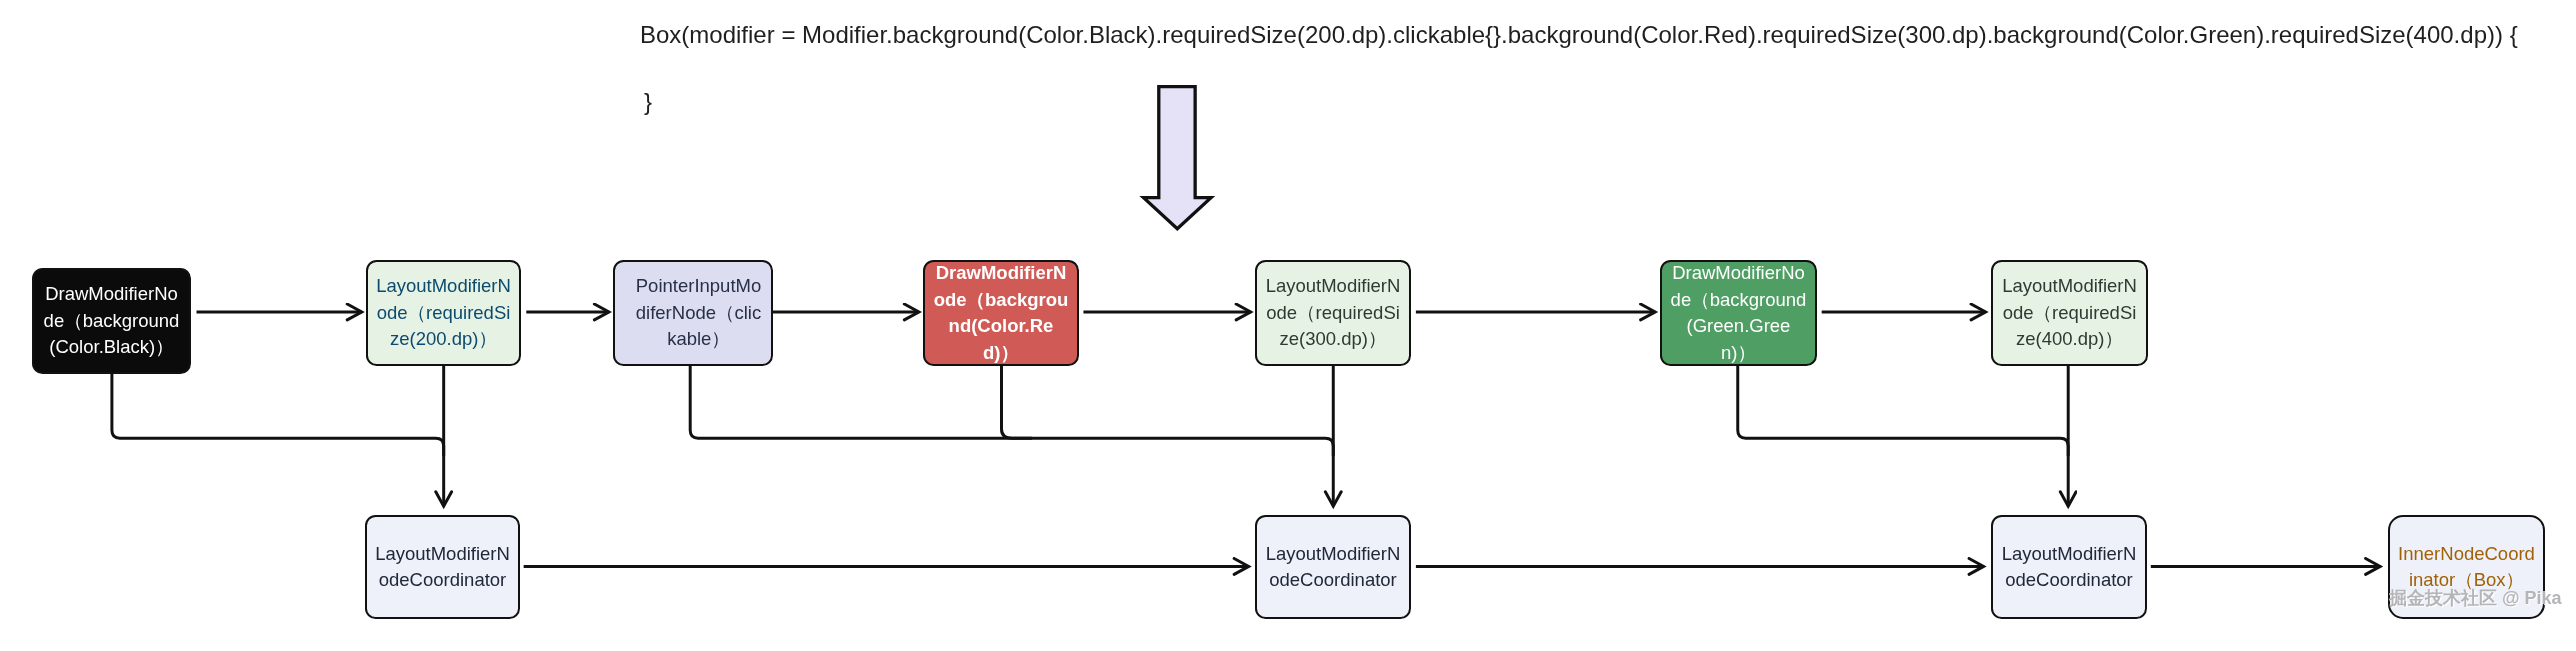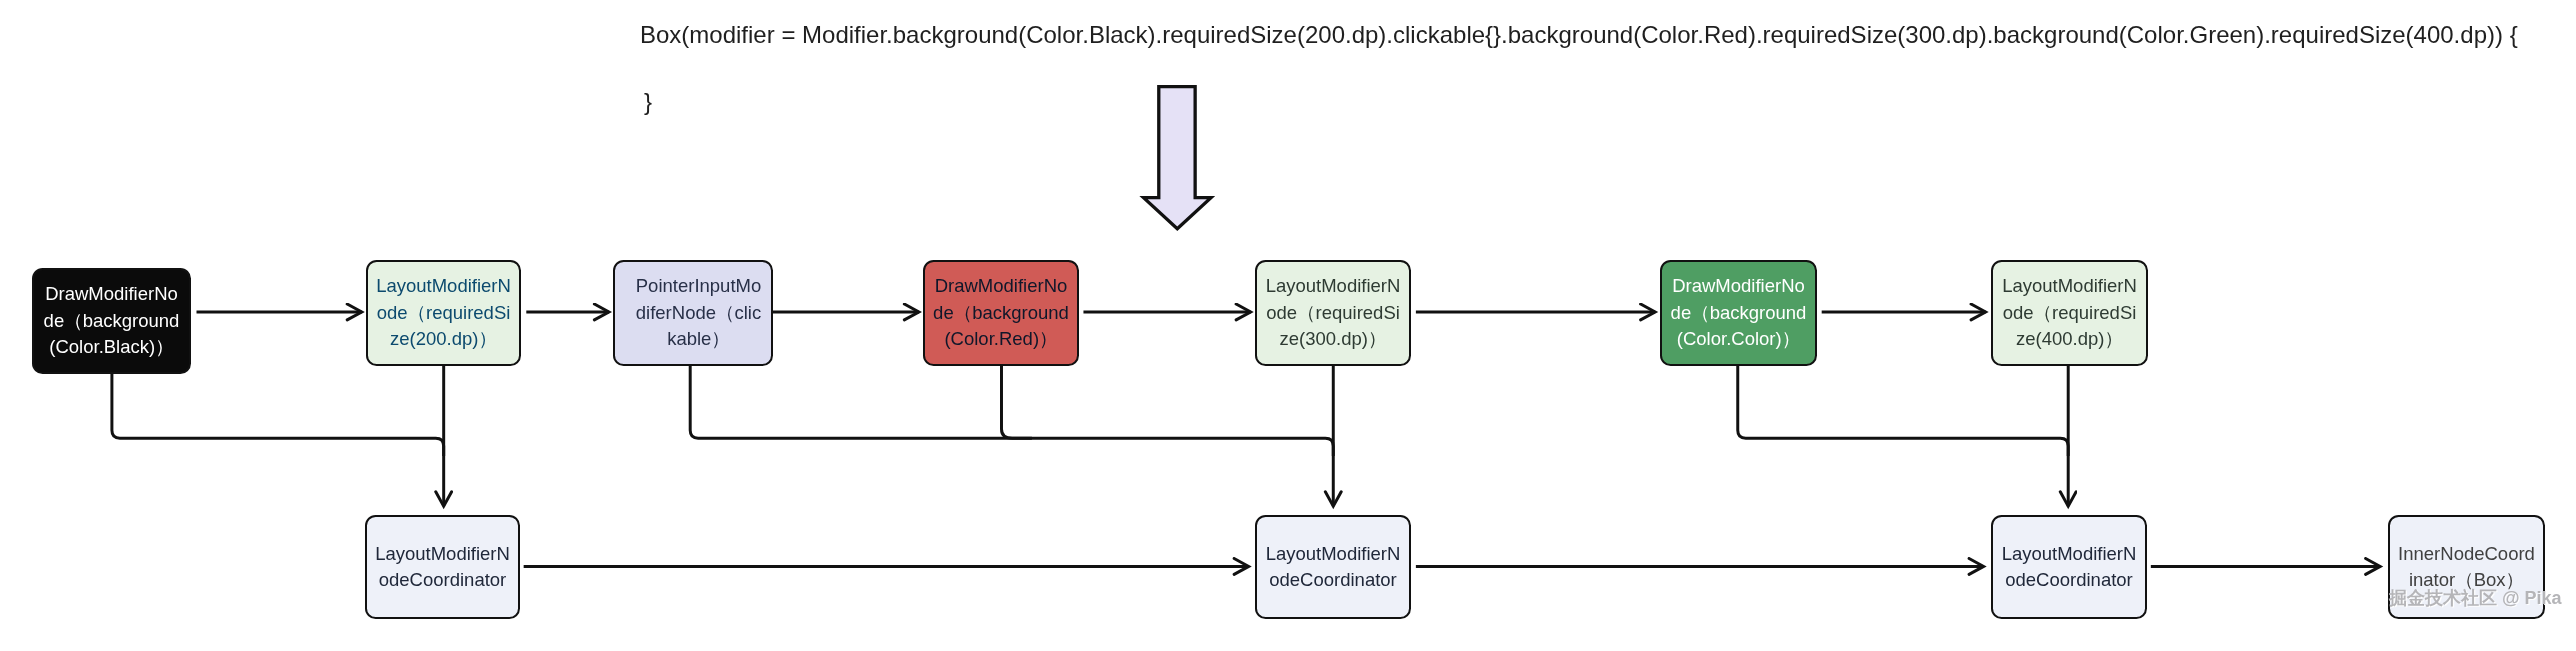--- a/index.html
+++ b/index.html
@@ -96,25 +96,25 @@
 
       <path d="M791,857 L1888,857" marker-end="url(#ah)"></path>
       <path d="M2141,857 L3000,857" marker-end="url(#ah)"></path>
       <path d="M3253,857 L3600,857" marker-end="url(#ah)"></path>
     </g>
   </svg>
 
   <div id="node-1" class="node top-row" style="background-color: rgb(11, 11, 11); color: rgb(255, 255, 255); margin-top: 8px;">DrawModifierNode（background(Color.Black)）</div>
   <div id="node-2" class="node top-row" style="background-color: rgb(230, 242, 227); color: #0c4a6e;">LayoutModifierNode（requiredSize(200.dp)）</div>
   <div id="node-3" class="node top-row" style="background-color: rgb(220, 221, 241); color: rgb(40, 48, 72);">PointerInputModiferNode（clickable）</div>
-  <div id="node-4" class="node top-row" style="background-color: rgb(208, 91, 86); color: #0f172a;">DrawModifierNode（background(Color.Red)）</div>
+  <div id="node-4" class="node top-row" style="background-color: rgb(208, 91, 86); color: #ffffff; font-weight: bold;">DrawModifierNode（background(Color.Red)）</div>
   <div id="node-5" class="node top-row" style="background-color: rgb(230, 242, 227); color: rgb(46, 59, 51);">LayoutModifierNode（requiredSize(300.dp)）</div>
-  <div id="node-6" class="node top-row" style="background-color: rgb(79, 158, 99); color: rgb(255, 255, 255);">DrawModifierNode（background(Color.Color)）</div>
+  <div id="node-6" class="node top-row" style="background-color: rgb(79, 158, 99); color: rgb(255, 255, 255);">DrawModifierNode（background(Green.Green)）</div>
   <div id="node-7" class="node top-row" style="background-color: rgb(230, 242, 227); color: rgb(46, 59, 51);">LayoutModifierNode（requiredSize(400.dp)）</div>
 
   <div id="coord-1" class="node bottom-row" style="background-color: rgb(238, 241, 249); color: rgb(32, 40, 58);">LayoutModifierNodeCoordinator</div>
   <div id="coord-2" class="node bottom-row" style="background-color: rgb(238, 241, 249); color: rgb(32, 40, 58);">LayoutModifierNodeCoordinator</div>
   <div id="coord-3" class="node bottom-row" style="background-color: rgb(238, 241, 249); color: rgb(32, 40, 58);">LayoutModifierNodeCoordinator</div>
-  <div id="coord-4" class="node bottom-row" style="background-color: rgb(238, 241, 249); color: #404040;">InnerNodeCoordinator（Box）</div>
+  <div id="coord-4" class="node bottom-row" style="background-color: rgb(238, 241, 249); color: #a16207; border-radius: 15px;">InnerNodeCoordinator（Box）</div>
 
   <div id="watermark">掘金技术社区 @ Pika</div>
 </div>
 
 
 </body></html>

